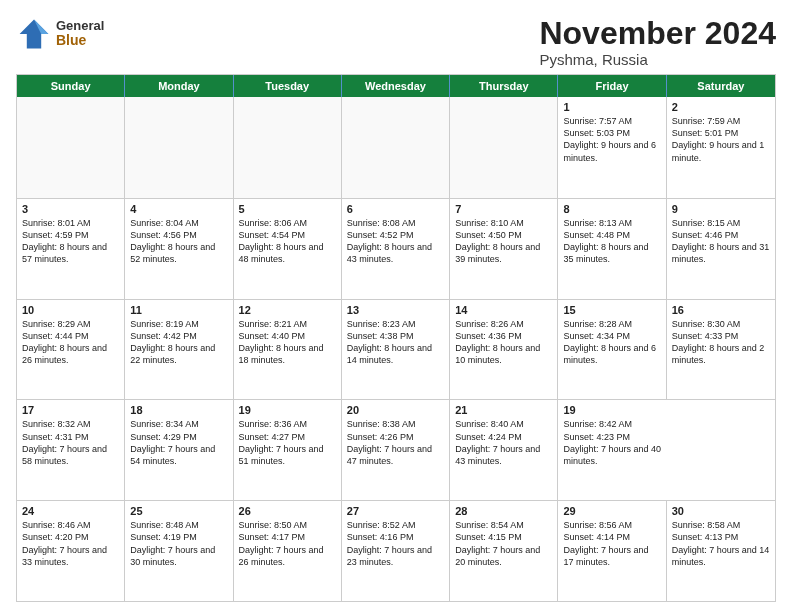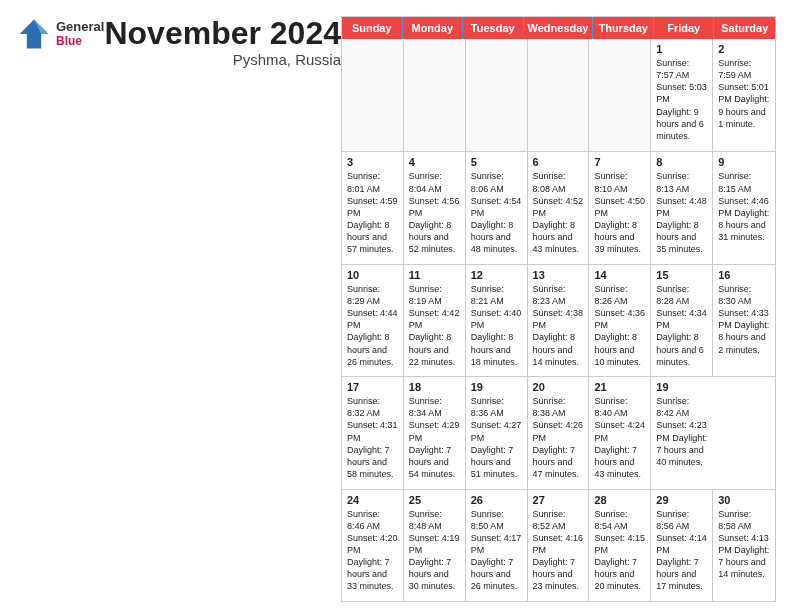--- a/index.html
+++ b/index.html
@@ -8,21 +8,21 @@
       background: #fff;
       width: 792px;
       height: 612px;
       overflow: hidden;
     }
     .page {
       width: 792px;
       height: 612px;
       padding: 16px 16px 10px 16px;
       display: flex;
-      flex-direction: row;
+      flex-direction: column;
     }
     .header {
       display: flex;
       justify-content: space-between;
       align-items: flex-start;
       margin-bottom: 6px;
     }
     .logo {
       display: flex;
       align-items: center;
@@ -36,47 +36,46 @@
       display: flex;
       flex-direction: column;
       line-height: 1.1;
     }
     .logo-general {
       font-size: 13px;
       font-weight: bold;
       color: #333;
     }
     .logo-blue {
-      font-size: 12px;
-      font-weight: bold;
-      color: #be185d;
+      font-size: 14px;
+      font-weight: bold;
+      color: #a16207;
     }
     .title-area {
-      text-align: right;
     }
     .month-title {
       font-size: 32px;
       font-weight: bold;
       color: #222;
       line-height: 1.1;
     }
     .location {
       font-size: 15px;
       color: #444;
     }
     .calendar {
       flex: 1;
       display: flex;
       flex-direction: column;
       border: 1px solid #ccc;
     }
     .cal-header {
       display: grid;
       grid-template-columns: repeat(7, 1fr);
-      background: #ef4444;
+      background: #15803d;
     }
     .cal-header-cell {
       color: #fff;
       font-weight: bold;
       font-size: 11px;
       padding: 5px 4px;
       text-align: center;
       border-right: 1px solid #5590cc;
     }
     .cal-header-cell:last-child { border-right: none; }

